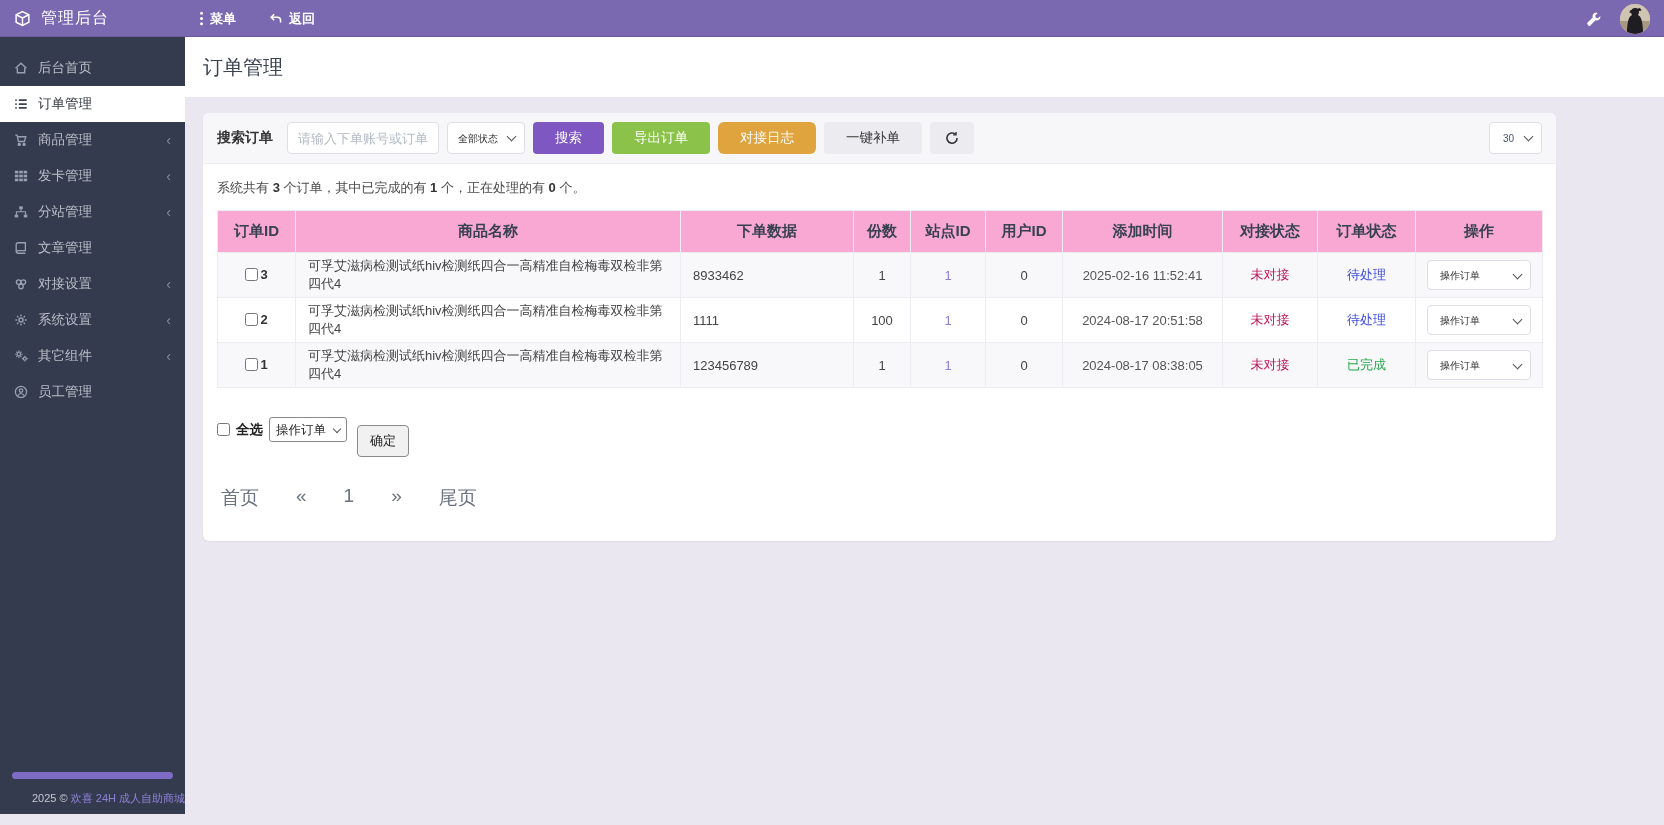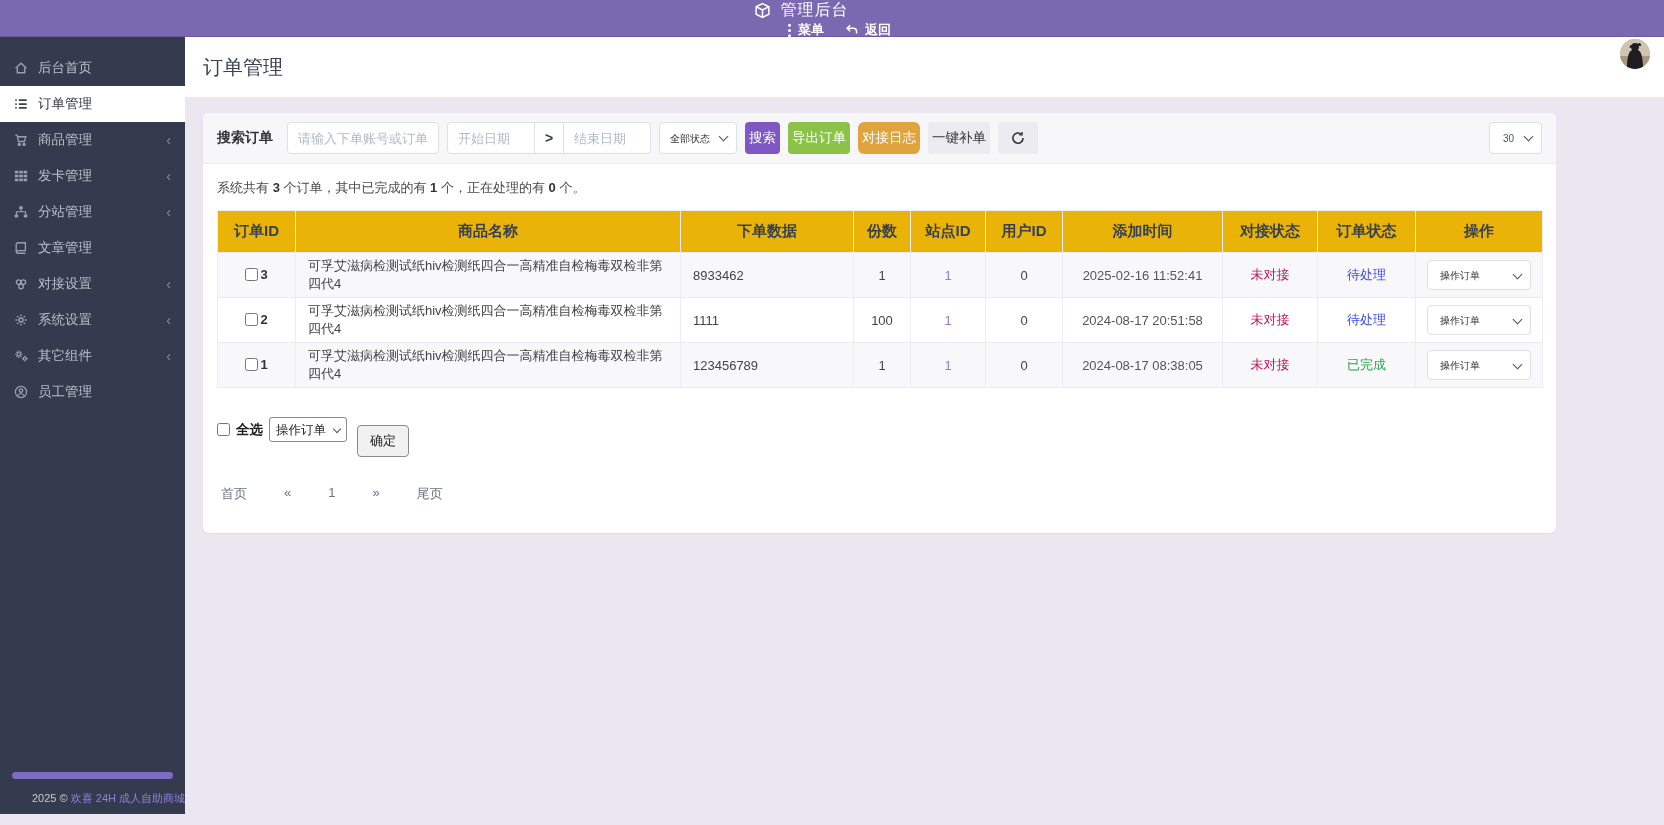--- a/index.html
+++ b/index.html
@@ -3,24 +3,24 @@
 <meta charset="utf-8">
 <style>
   * { box-sizing: border-box; margin: 0; padding: 0; }
   html,body { width:1664px; height:825px; overflow:hidden;
     font-family:"Liberation Sans","DejaVu Sans",sans-serif; }
   body { background:#eae7f1; }
 
   
   .topbar { position:fixed; top:0; left:0; right:0; height:37px;
     background:#7a68b0; color:#fff; display:flex; align-items:center; z-index:20;
-    box-shadow:inset 0 -1px 0 rgba(0,0,0,.12);flex-direction:column; }
+    box-shadow:inset 0 -1px 0 rgba(0,0,0,.12); }
   .brand { width:185px; display:flex; align-items:center; gap:10px;
     padding-left:14px; font-size:16px; letter-spacing:1px; }
-  .topmenu { display:flex; align-items:flex-start; gap:20px; margin-left:14px; font-size:13px; }
+  .topmenu { display:flex; align-items:flex-start; gap:32px; margin-left:14px; font-size:13px; }
   .topmenu-item { display:flex; align-items:center; gap:6px; cursor:pointer; font-weight:bold; }
   .top-right { margin-left:auto; display:flex; align-items:center; gap:18px; padding-right:14px; }
   .tool-btn { cursor:pointer; display:flex; align-items:center; }
   .avatar { width:30px; height:30px; border-radius:50%; overflow:hidden; cursor:pointer;
     background:#cbb9a6; display:flex; }
   .icon svg, .tool-btn svg { display:block; }
 
   
   .sidebar { position:fixed; top:37px; left:0; bottom:11px; width:185px;
     background:#353b4e; display:flex; flex-direction:column; z-index:10; }
@@ -57,37 +57,37 @@
   .inp-date.end { border-radius:0 4px 4px 0; margin-left:-1px; }
   .date-sep { width:30px; height:32px; border:1px solid #dcdfe6; margin-left:-1px; background:#fff;
     display:flex; align-items:center; justify-content:center; font-weight:bold; color:#2b3a4a; font-size:14px; }
   .sel { position:relative; display:inline-flex; }
   .sel select { appearance:none; -webkit-appearance:none; height:32px; border:1px solid #dcdfe6;
     border-radius:4px; background:#fff; padding:0 26px 0 10px; font-size:10px; color:#333;
     cursor:pointer; outline:none; font-family:inherit; }
   .sel::after { content:""; position:absolute; right:10px; top:11px; width:6px; height:6px;
     border-right:1.8px solid #555; border-bottom:1.8px solid #555; transform:rotate(45deg); pointer-events:none; }
   .sel-pagesize select { color:#49536e; padding-left:13px; }
-  .btn { height:32px; padding:0 4px; border:none; border-radius:4px; font-size:13.5px;
+  .btn { height:32px; padding:0 22px; border:none; border-radius:4px; font-size:13.5px;
     color:#fff; cursor:pointer; font-family:inherit; white-space:nowrap; }
   .btn-purple { background:#7e57c2; }
   .btn-green  { background:#8bc34a; }
   .btn-orange { background:#e0a43e;border-radius:6px; }
   .btn-gray   { background:#ececf0; color:#333; }
   .btn-refresh{ width:40px; background:#ececf0; color:#333; display:flex; align-items:center; justify-content:center; }
   .tb-spacer { flex:1; }
 
   
   .summary { padding:15px 14px 13px; font-size:13px; color:#4a4a4a; }
   .summary b { font-weight:bold; color:#333; }
 
   
   table { width:1325px; margin:0 14px; border-collapse:collapse; table-layout:fixed; }
   th, td { border:1px solid #ececf2; }
-  th { height:42px; font-size:15px; font-weight:bold; color:#374151; text-align:center; background:#eab308; }
+  th { height:42px; font-size:15px; font-weight:bold; color:#374151; text-align:center; background:#f9a8d4; }
   td { height:45px; font-size:13px; color:#444; text-align:center; padding:0 8px; background:#fff; }
   tr.stripe td { background:#f8f8fb; }
   td.tl { text-align:left; padding-left:12px; }
   .idwrap { display:inline-flex; align-items:center; gap:2px; cursor:default; }
   .idwrap input { width:13px; height:13px; cursor:pointer; }
   .idwrap b { font-weight:bold; color:#333; }
   .site-link { color:#8a7fd8; cursor:pointer; }
   td.muted { color:#be185d; }
   td.time { color:#555; }
   .status-pending { color:#3c4bdf; }
@@ -99,21 +99,21 @@
   .bulk-row { display:flex; align-items:center; gap:6px; padding:14px; font-size:13.5px; color:#222; }
   .bulk-row .lbl { font-weight:bold; }
   .bulk-row input { width:13px; height:13px; cursor:pointer; }
   .sel-native select { height:25px; border:1px solid #8a8a8a; border-radius:3px; font-size:12.5px;
     padding:0 20px 0 6px; color:#222; }
   .sel-native::after { top:9px; right:7px; width:5px; height:5px; }
   .btn-confirm { height:32px; padding:0 12px; border:1px solid #8a8a8a; border-radius:4px;
     background:#f1f1f1; color:#222; font-size:13px; cursor:pointer; font-family:inherit; margin-left:4px;margin-top:23px; }
 
   
-  .pagination { display:flex; gap:37px; padding:14px 14px 30px 18px; font-size:13px; color:#6b7280; }
+  .pagination { display:flex; gap:37px; padding:14px 14px 30px 18px; font-size:19px; color:#6b7280; }
   .pagination span { cursor:pointer; }
 </style>
 </head>
 <body>
 
 <header class="topbar">
   <div class="brand">
     <span class="icon">
       <svg width="17" height="17" viewBox="0 0 16 16" fill="none" stroke="currentColor" stroke-width="1.4">
           <path d="M8 1.5 14 4.5v7L8 14.5 2 11.5v-7z"></path>
@@ -287,25 +287,20 @@
   <div class="page-head">
     <h1>订单管理</h1>
   </div>
 
   <div class="content">
     <div class="card">
 
       <div class="toolbar">
         <span class="tb-label">搜索订单</span>
         <input class="tb-input inp-search" type="text" placeholder="请输入下单账号或订单号" style="">
-        <span class="date-group">
-          <input class="tb-input inp-date start" type="text" placeholder="开始日期" style="">
-          <span class="date-sep">&gt;</span>
-          <input class="tb-input inp-date end" type="text" placeholder="结束日期" style="">
-        </span>
         <span class="sel">
           <select>
             <option>全部状态</option>
           </select>
         </span>
         <button class="btn btn-purple">搜索</button>
         <button class="btn btn-green">导出订单</button>
         <button class="btn btn-orange">对接日志</button>
         <button class="btn btn-gray">一键补单</button>
         <button class="btn btn-refresh">

